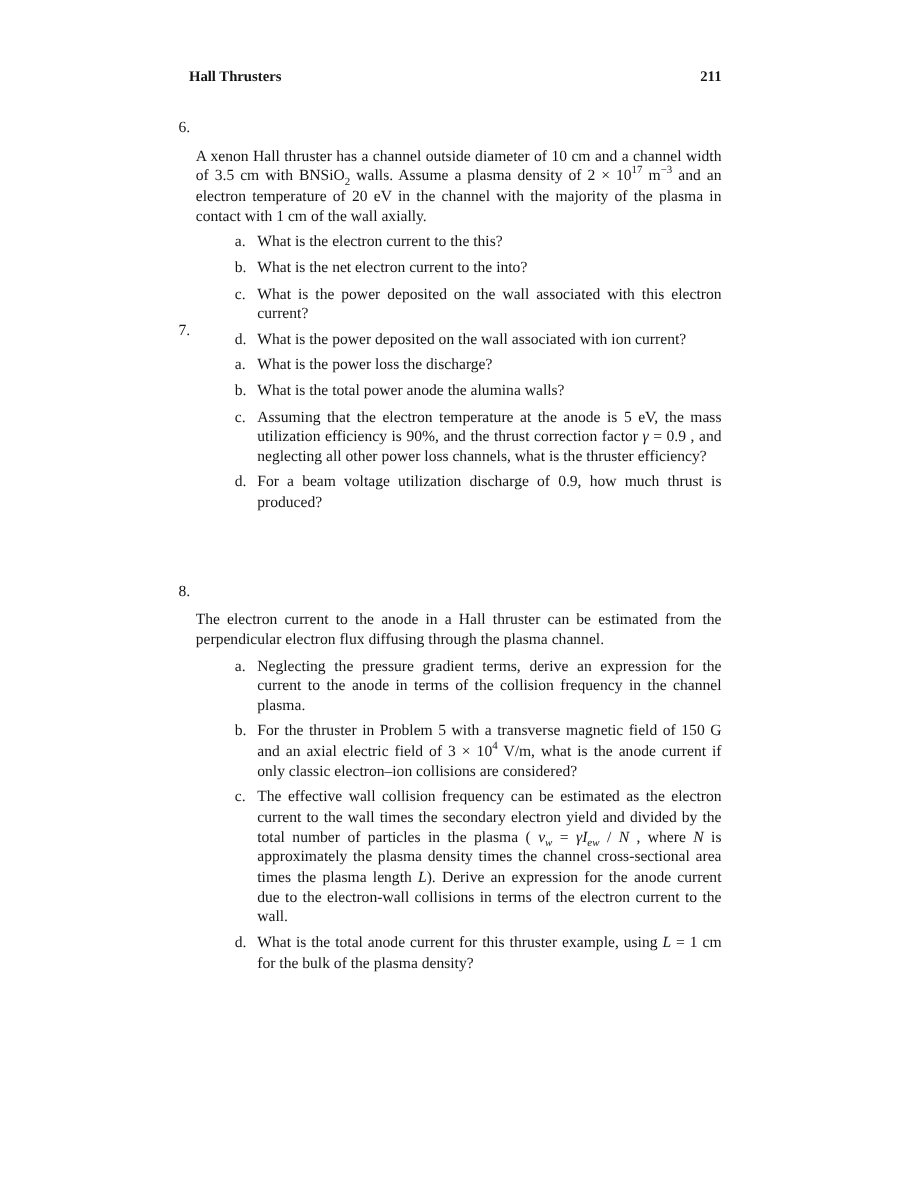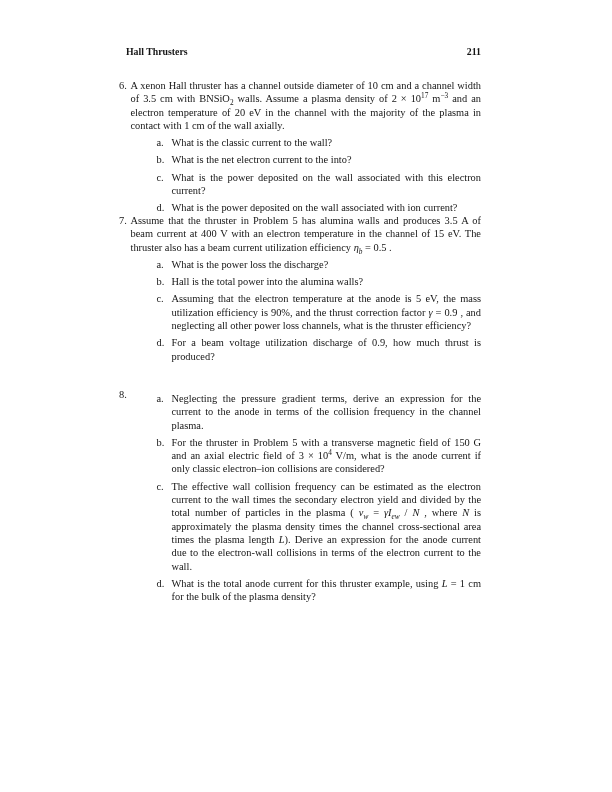--- a/index.html
+++ b/index.html
@@ -23,21 +23,21 @@
   .problem {
     position: absolute; left: 119px; width: 362px;
     display: flex;
     font-size: 10.4px; line-height: 13.3px;
   }
   .p6 { top: 79px; }
   .p7 { top: 214px; }
   .p8 { top: 388px; }
 
   .p-num  { flex: 0 0 11.5px; }
-  .p-body { flex: 1; min-width: 0; }
+  .p-body { flex: 1; min-width: 0; margin-top: 19px; }
 
   .p-intro { margin: 0; text-align: justify; }
 
   .sub-item { display: flex; margin: 4px 0 0 26px; }
   .s-num  { flex: 0 0 15px; }
   .s-text { flex: 1; min-width: 0; margin: 0; text-align: justify; }
 
   sub, sup { font-size: 7.3px; line-height: 0; }
   sup { vertical-align: super; }
   sub { vertical-align: sub; }
@@ -52,63 +52,63 @@
     <span>Hall Thrusters</span>
     <span>211</span>
   </header>
 
   <section class="problem p6">
     <span class="p-num">6.</span>
     <div class="p-body">
       <p class="p-intro">A xenon Hall thruster has a channel outside diameter of 10 cm and a channel width of 3.5 cm with BNSiO<sub>2</sub> walls. Assume a plasma density of 2 × 10<sup>17</sup> m<sup>−3</sup> and an electron temperature of 20 eV in the channel with the majority of the plasma in contact with 1 cm of the wall axially.</p>
       <div class="sub-item">
         <span class="s-num">a.</span>
-        <p class="s-text">What is the classic current to the wall?</p>
+        <p class="s-text">What is the electron current to the this?</p>
       </div>
       <div class="sub-item">
         <span class="s-num">b.</span>
         <p class="s-text">What is the net electron current to the into?</p>
       </div>
       <div class="sub-item">
         <span class="s-num">c.</span>
         <p class="s-text">What is the power deposited on the wall associated with this electron current?</p>
       </div>
       <div class="sub-item">
         <span class="s-num">d.</span>
         <p class="s-text">What is the power deposited on the wall associated with ion current?</p>
       </div>
     </div>
   </section>
 
   <section class="problem p7">
     <span class="p-num">7.</span>
     <div class="p-body">
-      <p class="p-intro">Assume that the thruster in Problem 5 has alumina walls and produces 3.5 A of beam current at 400 V with an electron temperature in the channel of 15 eV. The thruster also has a beam current utilization efficiency <span class="it">η</span><sub class="it">b</sub> = 0.5 .</p>
       <div class="sub-item">
         <span class="s-num">a.</span>
         <p class="s-text">What is the power loss the discharge?</p>
       </div>
       <div class="sub-item">
         <span class="s-num">b.</span>
-        <p class="s-text">Hall is the total power into the alumina walls?</p>
+        <p class="s-text">What is the total power anode the alumina walls?</p>
       </div>
       <div class="sub-item">
         <span class="s-num">c.</span>
         <p class="s-text">Assuming that the electron temperature at the anode is 5 eV, the mass utilization efficiency is 90%, and the thrust correction factor <span class="it">γ</span> = 0.9 , and neglecting all other power loss channels, what is the thruster efficiency?</p>
       </div>
       <div class="sub-item">
         <span class="s-num">d.</span>
         <p class="s-text">For a beam voltage utilization discharge of 0.9, how much thrust is produced?</p>
       </div>
     </div>
   </section>
 
   <section class="problem p8">
     <span class="p-num">8.</span>
     <div class="p-body">
+      <p class="p-intro">The electron current to the anode in a Hall thruster can be estimated from the perpendicular electron flux diffusing through the plasma channel.</p>
       <div class="sub-item">
         <span class="s-num">a.</span>
         <p class="s-text">Neglecting the pressure gradient terms, derive an expression for the current to the anode in terms of the collision frequency in the channel plasma.</p>
       </div>
       <div class="sub-item">
         <span class="s-num">b.</span>
         <p class="s-text">For the thruster in Problem 5 with a transverse magnetic field of 150 G and an axial electric field of 3 × 10<sup>4</sup> V/m, what is the anode current if only classic electron–ion collisions are considered?</p>
       </div>
       <div class="sub-item">
         <span class="s-num">c.</span>

